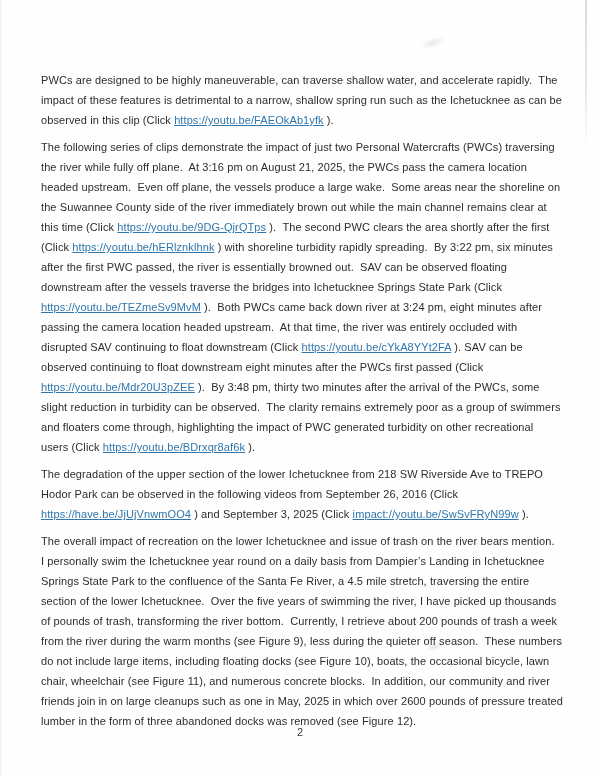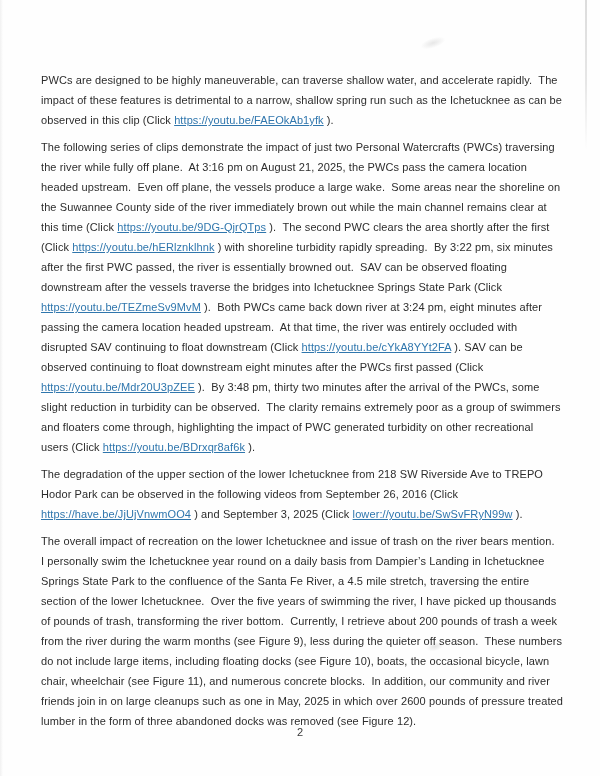--- a/index.html
+++ b/index.html
@@ -95,18 +95,18 @@
 
 <div class="page">
   <div class="scan-edge-left"></div>
   <div class="scan-edge-right"></div>
   <div class="smudge smudge-top"></div>
   <div class="smudge smudge-bottom"></div>
 
   <div class="content">
       <p class="para">PWCs are designed to be highly maneuverable, can traverse shallow water, and accelerate rapidly.  The impact of these features is detrimental to a narrow, shallow spring run such as the Ichetucknee as can be observed in this clip (Click <a class="doclink" href="#">https://youtu.be/FAEOkAb1yfk</a> ).</p>
       <p class="para">The following series of clips demonstrate the impact of just two Personal Watercrafts (PWCs) traversing the river while fully off plane.  At 3:16 pm on August 21, 2025, the PWCs pass the camera location headed upstream.  Even off plane, the vessels produce a large wake.  Some areas near the shoreline on the Suwannee County side of the river immediately brown out while the main channel remains clear at this time (Click <a class="doclink" href="#">https://youtu.be/9DG-QjrQTps</a> ).  The second PWC clears the area shortly after the first (Click <a class="doclink" href="#">https://youtu.be/hERlznklhnk</a> ) with shoreline turbidity rapidly spreading.  By 3:22 pm, six minutes after the first PWC passed, the river is essentially browned out.  SAV can be observed floating downstream after the vessels traverse the bridges into Ichetucknee Springs State Park (Click <a class="doclink" href="#">https://youtu.be/TEZmeSv9MvM</a> ).  Both PWCs came back down river at 3:24 pm, eight minutes after passing the camera location headed upstream.  At that time, the river was entirely occluded with disrupted SAV continuing to float downstream (Click <a class="doclink" href="#">https://youtu.be/cYkA8YYt2FA</a> ). SAV can be observed continuing to float downstream eight minutes after the PWCs first passed (Click <a class="doclink" href="#">https://youtu.be/Mdr20U3pZEE</a> ).  By 3:48 pm, thirty two minutes after the arrival of the PWCs, some slight reduction in turbidity can be observed.  The clarity remains extremely poor as a group of swimmers and floaters come through, highlighting the impact of PWC generated turbidity on other recreational users (Click <a class="doclink" href="#">https://youtu.be/BDrxqr8af6k</a> ).</p>
-      <p class="para">The degradation of the upper section of the lower Ichetucknee from 218 SW Riverside Ave to TREPO Hodor Park can be observed in the following videos from September 26, 2016 (Click <a class="doclink" href="#">https://have.be/JjUjVnwmOO4</a> ) and September 3, 2025 (Click <a class="doclink" href="#">lower://youtu.be/SwSvFRyN99w</a> ).</p>
+      <p class="para">The degradation of the upper section of the lower Ichetucknee from 218 SW Riverside Ave to TREPO Hodor Park can be observed in the following videos from September 26, 2016 (Click <a class="doclink" href="#">https://have.be/JjUjVnwmOO4</a> ) and September 3, 2025 (Click <a class="doclink" href="#">impact://youtu.be/SwSvFRyN99w</a> ).</p>
       <p class="para">The overall impact of recreation on the lower Ichetucknee and issue of trash on the river bears mention.  I personally swim the Ichetucknee year round on a daily basis from Dampier’s Landing in Ichetucknee Springs State Park to the confluence of the Santa Fe River, a 4.5 mile stretch, traversing the entire section of the lower Ichetucknee.  Over the five years of swimming the river, I have picked up thousands of pounds of trash, transforming the river bottom.  Currently, I retrieve about 200 pounds of trash a week from the river during the warm months (see Figure 9), less during the quieter off season.  These numbers do not include large items, including floating docks (see Figure 10), boats, the occasional bicycle, lawn chair, wheelchair (see Figure 11), and numerous concrete blocks.  In addition, our community and river friends join in on large cleanups such as one in May, 2025 in which over 2600 pounds of pressure treated lumber in the form of three abandoned docks was removed (see Figure 12).</p>
     </div>
 
   <div class="page-number">2</div>
 </div>
 
 </body></html>

